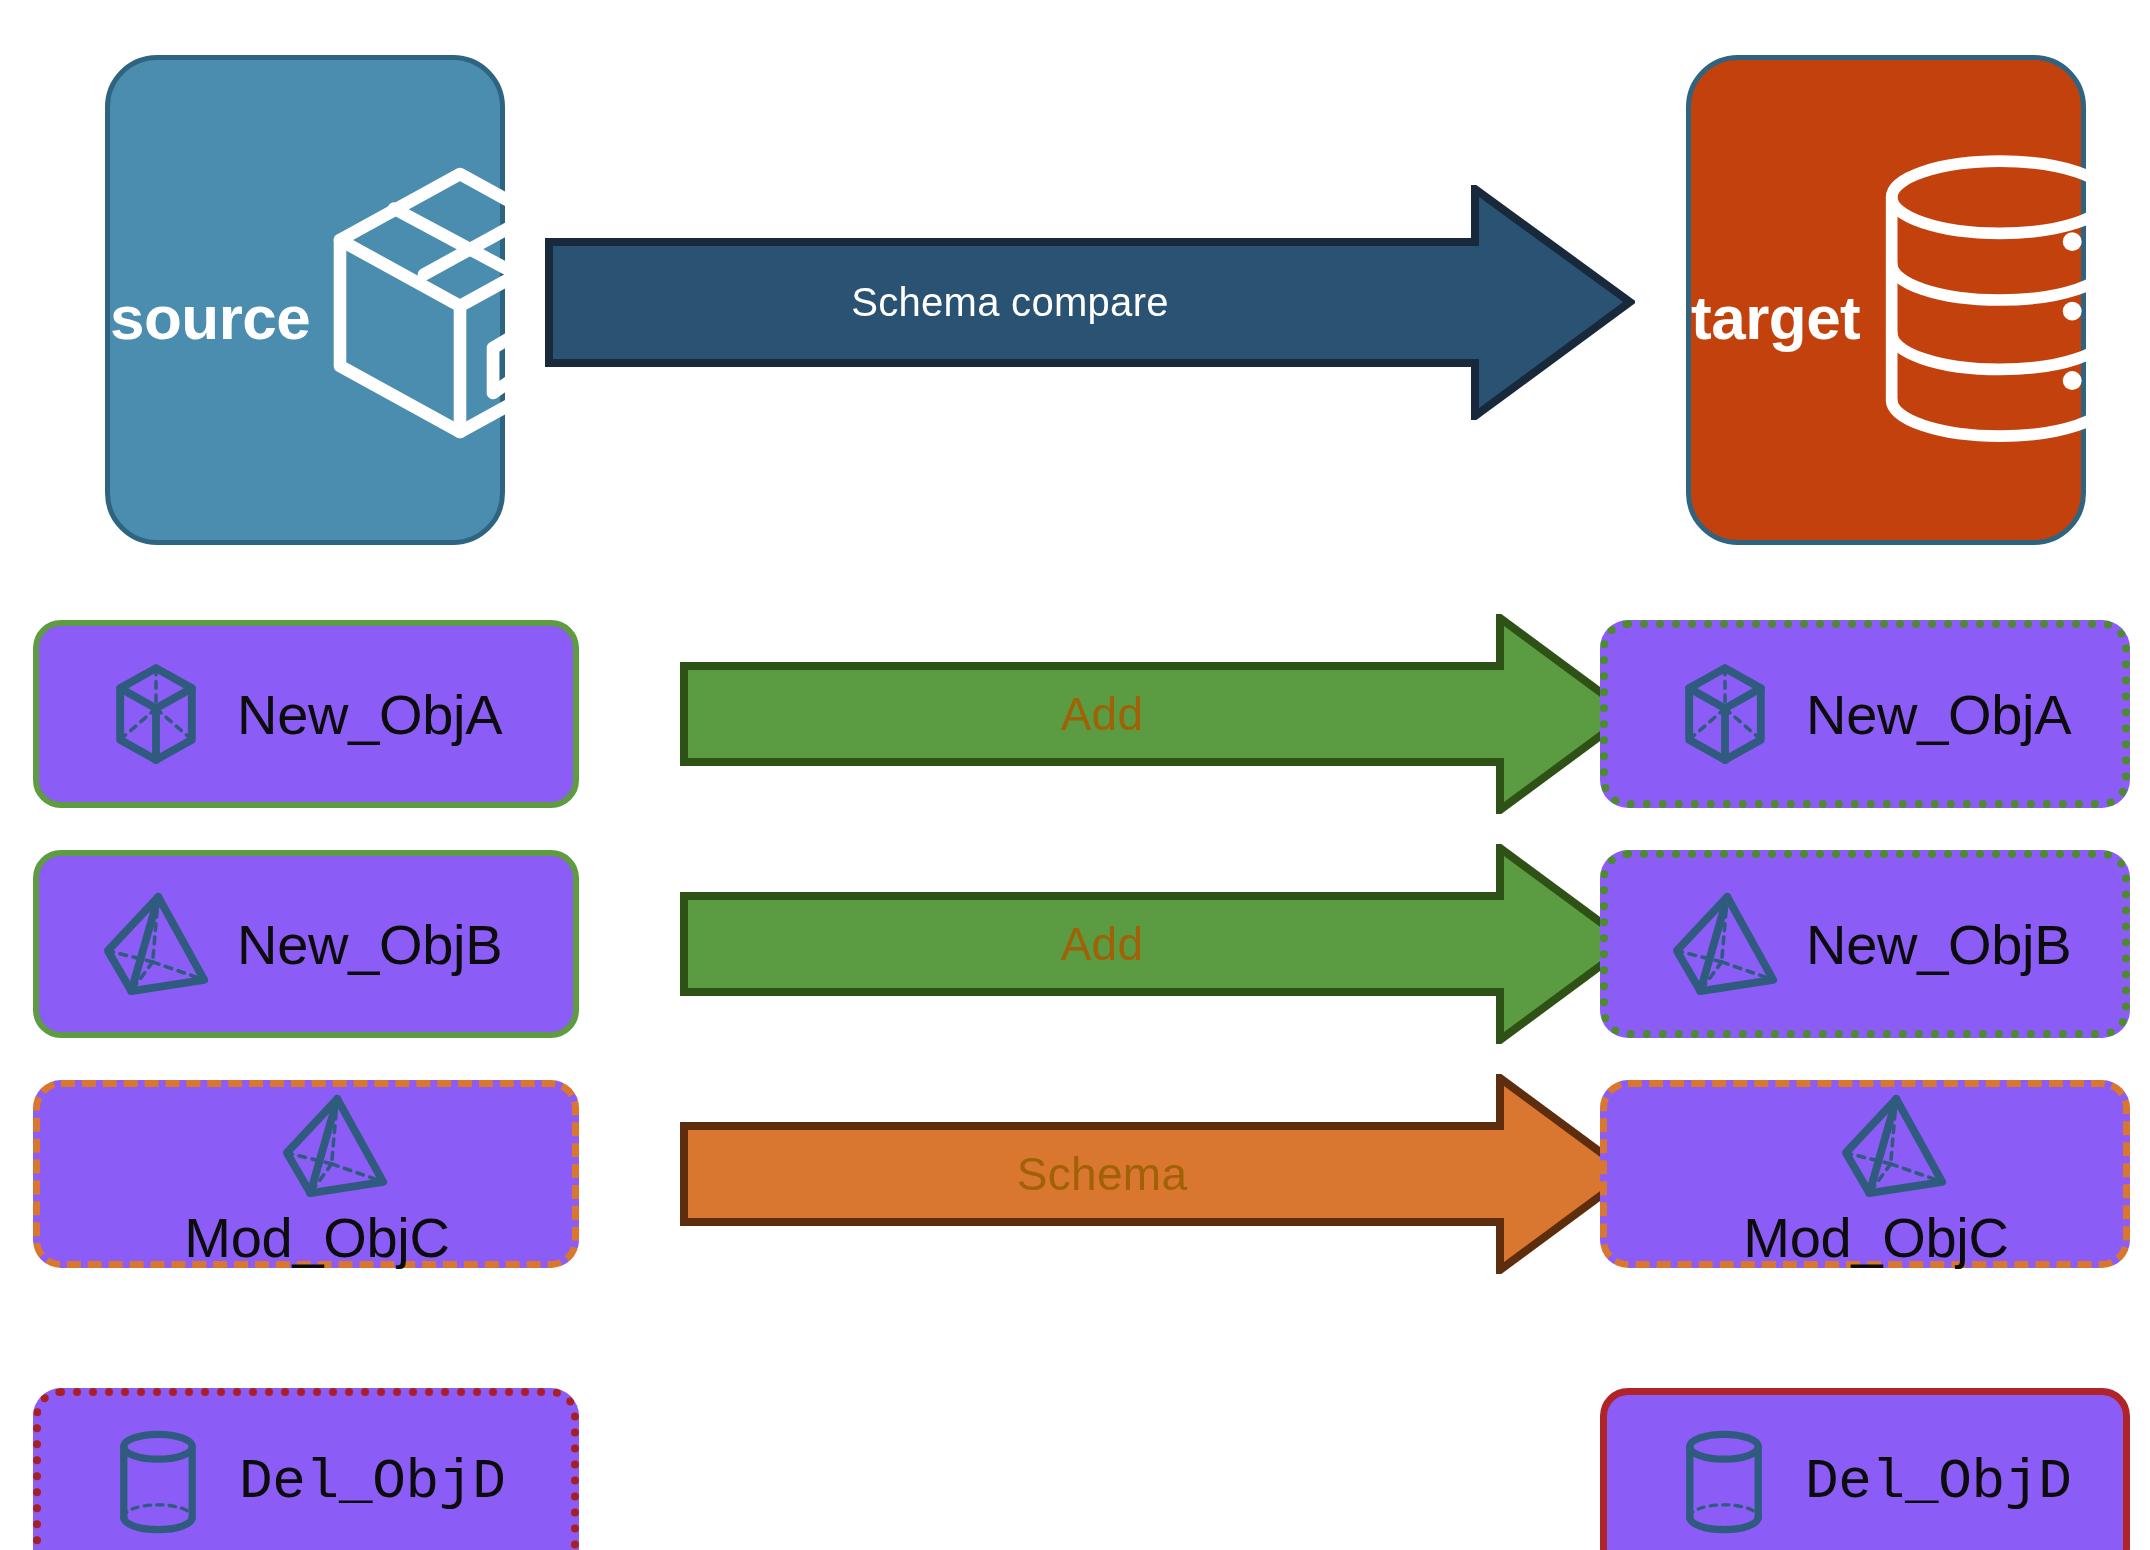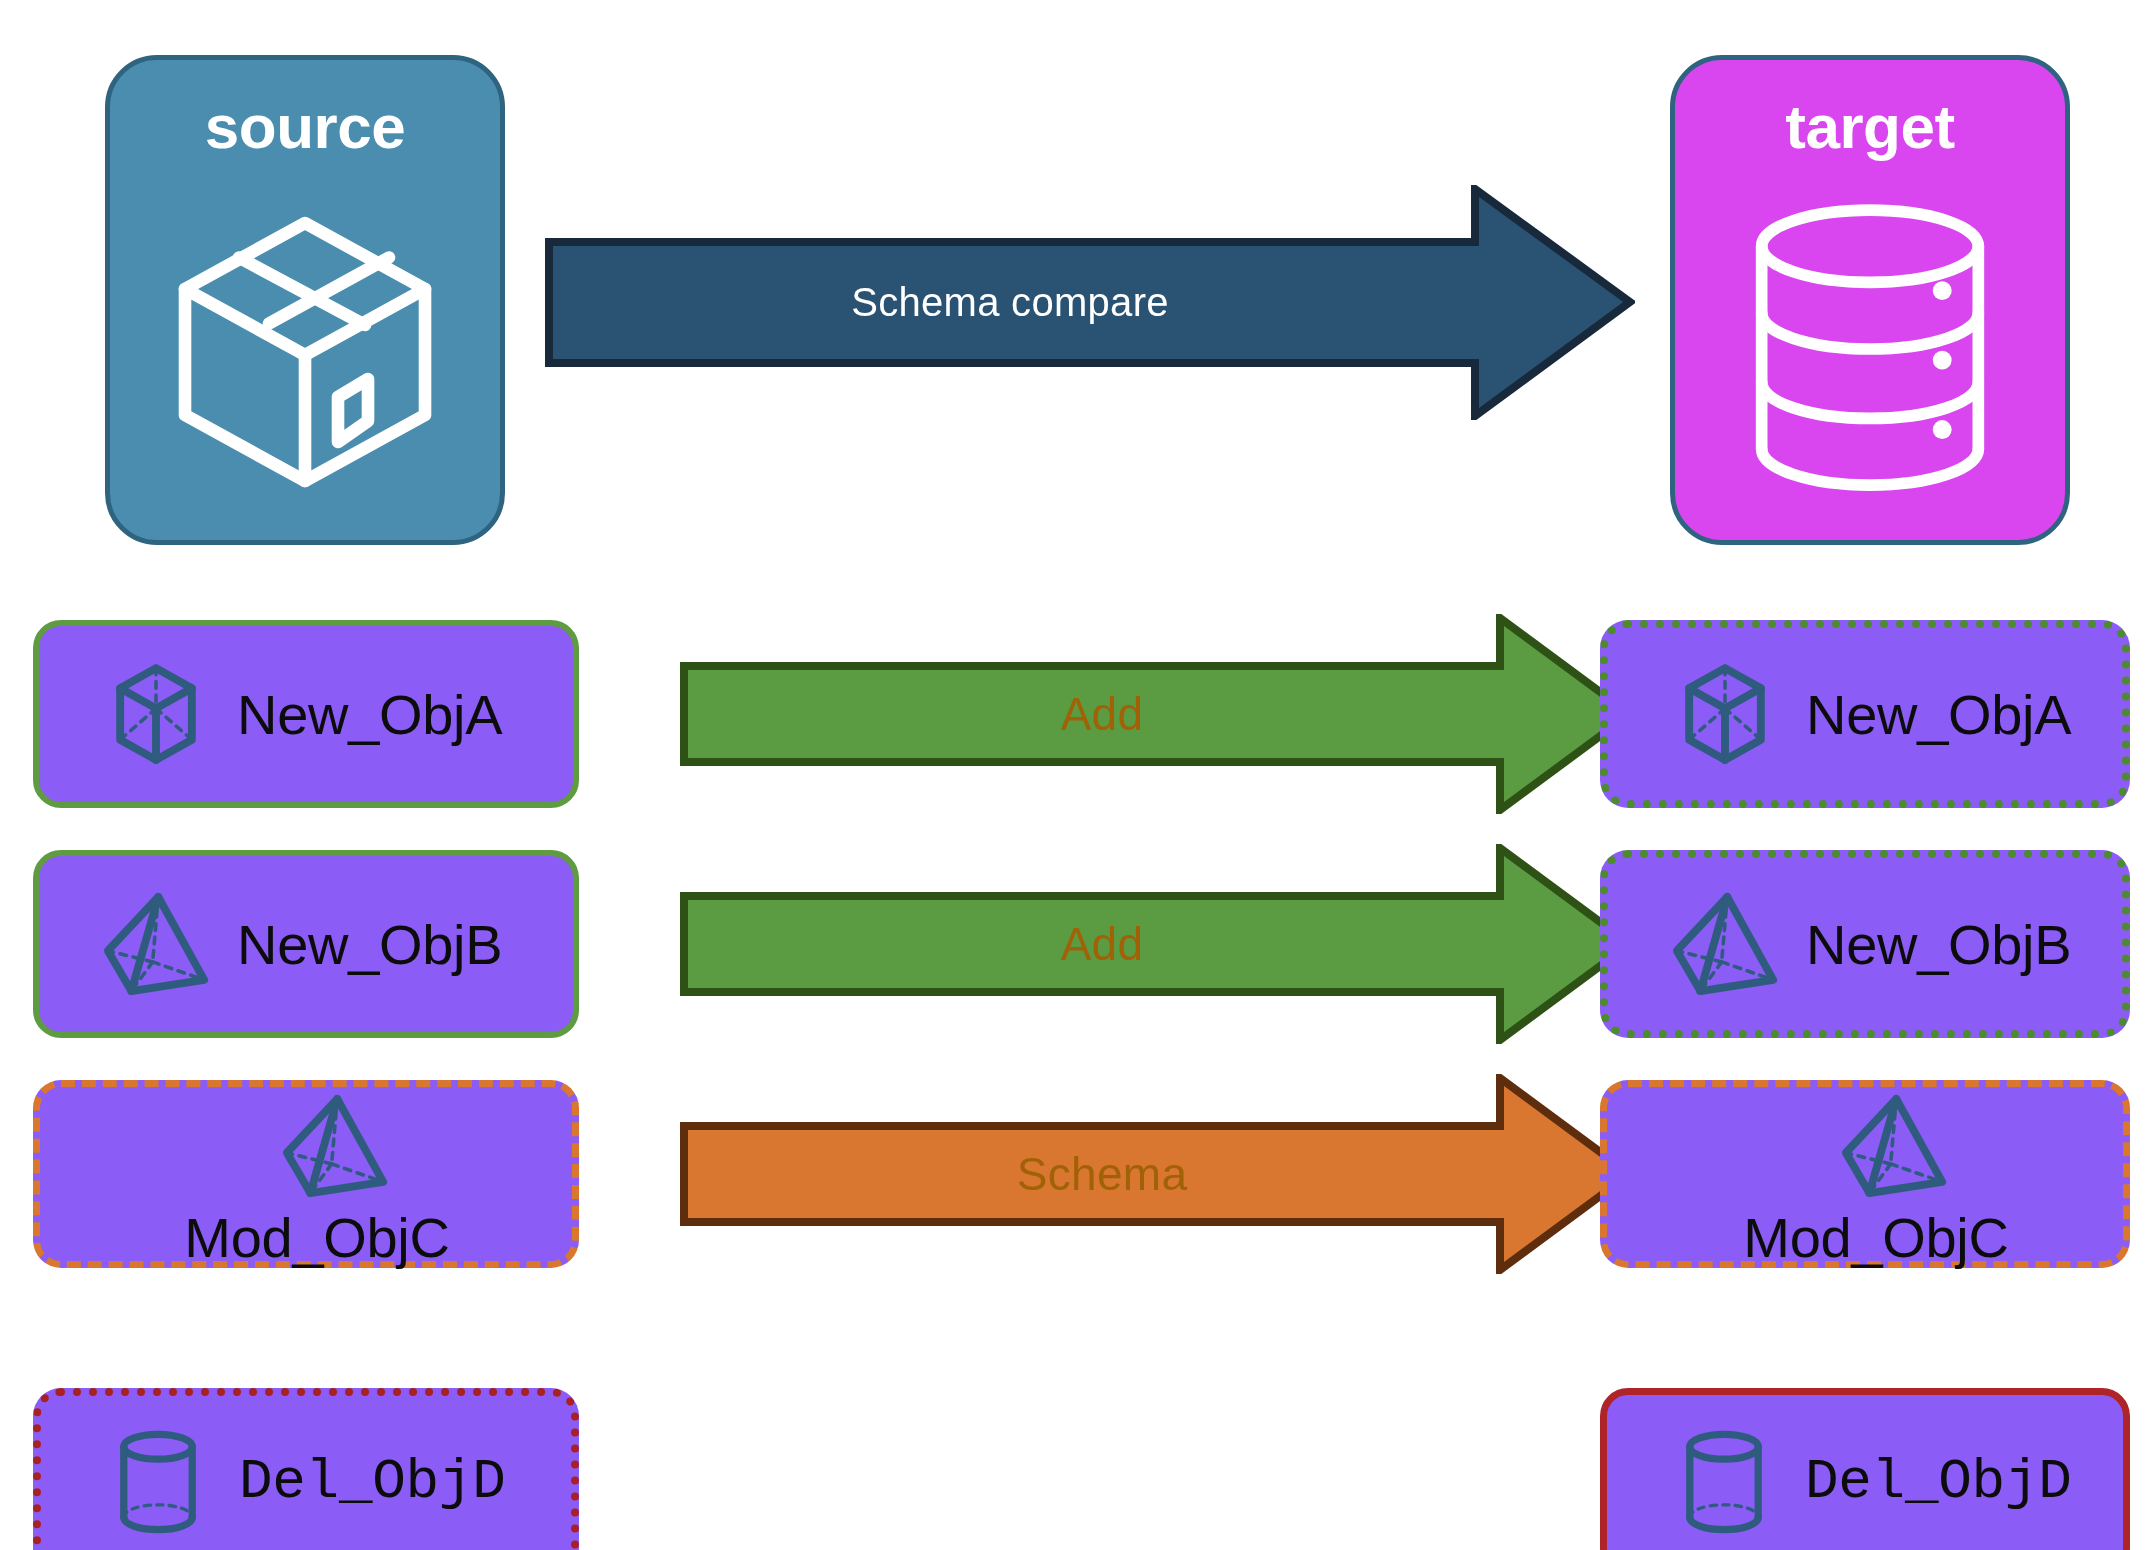--- a/index.html
+++ b/index.html
@@ -2,21 +2,21 @@
 <html><head>
 <meta charset="utf-8">
 <style>
   html,body{margin:0;padding:0;background:#ffffff;}
   body{width:2150px;height:1550px;position:relative;overflow:hidden;
        font-family:"Liberation Sans", sans-serif;}
   .canvas{position:absolute;inset:0;width:2150px;height:1550px;}
 
   
   .endpoint{position:absolute;border-radius:52px;box-sizing:border-box;
-            display:flex;flex-direction:column;align-items:center;}
+            display:flex;flex-direction:row;align-items:center;}
   .endpoint .ep-title{color:#ffffff;font-weight:bold;font-size:62px;
             letter-spacing:-.5px;margin-top:36px;line-height:1;}
   .endpoint .ep-icon{flex:1;display:flex;align-items:center;justify-content:center;
             width:100%;}
 
   #source-card{left:105px;top:55px;width:400px;height:490px;}
   #target-card{left:1670px;top:55px;width:400px;height:490px;}
 
   
   #compare-arrow{position:absolute;left:545px;top:185px;width:1090px;height:235px;}
@@ -62,21 +62,21 @@
         <path d="M50 52 L50 94"></path>
 
         <path d="M28 19.5 L70 42"></path>
         <path d="M38 41.5 L78 19.5"></path>
 
         <path d="M61 66 L71 60 L71 74 L61 81 Z"></path>
       </svg>
     </div>
   </div>
 
-  <div class="endpoint" id="target-card" style="background:#d946ef;border:5px solid #2F6480;">
+  <div class="endpoint" id="target-card" style="background:#c2410c;border:5px solid #2F6480;margin-left:16px;">
     <div class="ep-title">target</div>
     <div class="ep-icon">
       <svg width="280" height="300" viewBox="0 0 100 108" fill="none" stroke="#ffffff" stroke-width="4.2" stroke-linejoin="round" stroke-linecap="round">
         <ellipse cx="50" cy="17" rx="39" ry="13"></ellipse>
         <path d="M11 17 L11 90"></path>
         <path d="M89 17 L89 90"></path>
         <path d="M11 90 a39 13 0 0 0 78 0"></path>
         <path d="M11 41 a39 13 0 0 0 78 0"></path>
         <path d="M11 66 a39 13 0 0 0 78 0"></path>
         <circle cx="76" cy="33" r="3.4" fill="#ffffff" stroke="none"></circle>

